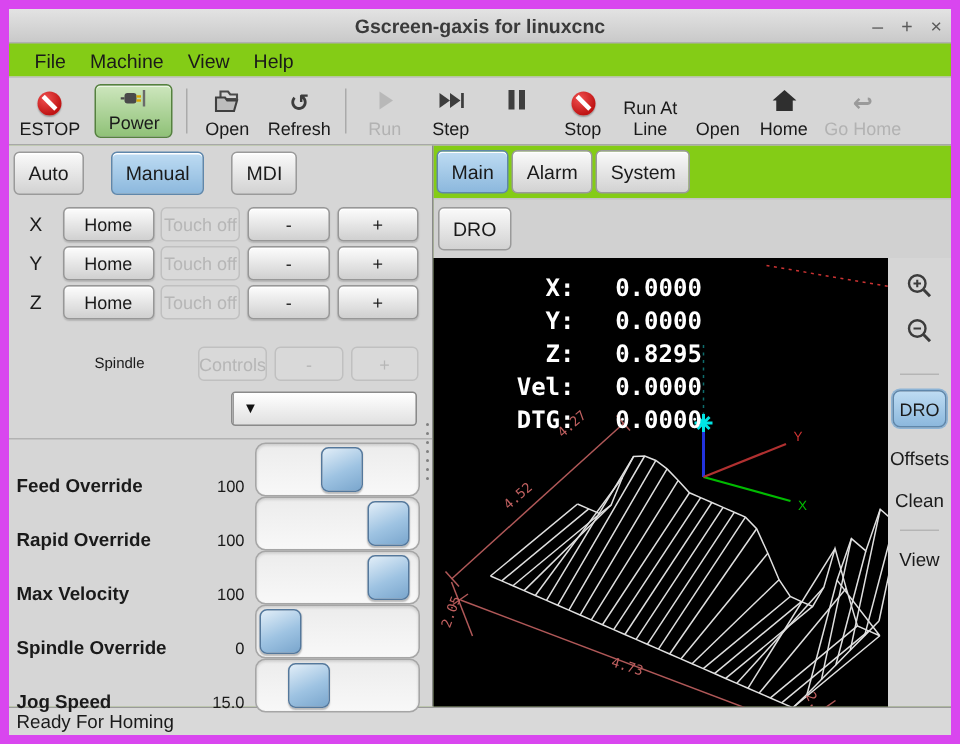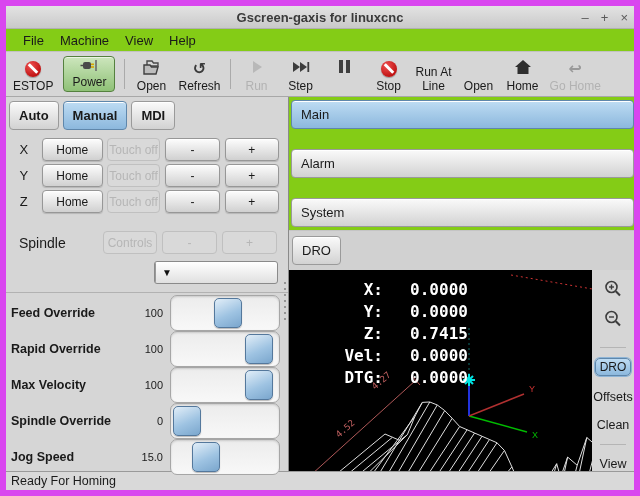--- a/index.html
+++ b/index.html
@@ -37,47 +37,47 @@
   .btn{background:linear-gradient(#fdfdfd,#d0d0d0);border:1px solid #979797;border-radius:4px;
     font-size:12px;display:flex;align-items:center;justify-content:center;
     box-shadow:inset 0 1px 0 #fff,0 1px 1px rgba(0,0,0,.15);height:23px;}
   .btn.disbtn{color:#b6b6b6;background:#d9d9d9;border-color:#c0c0c0;box-shadow:none;}
   .tab{padding:6px 9px;font-size:13px;background:linear-gradient(#fafafa,#d2d2d2);
     border:1px solid #9a9a9a;border-radius:4px;box-shadow:inset 0 1px 0 #fff;}
   .tab.activetab{background:linear-gradient(#bedcf3,#8cb8dd);border-color:#5f87ab;}
   
   .main{flex:1;display:flex;min-height:0;}
   .left{width:283px;flex:none;border-right:1px solid #8a8a8a;display:flex;flex-direction:column;position:relative;background:#d6d6d6;}
-  .ltabs{display:flex;gap:4px;padding:4px 2px 3px 3px;font-weight:bold;}
+  .ltabs{display:flex;gap:18px;padding:4px 2px 3px 3px;}
   .axisarea{padding-top:2px;}
   .axisrow{display:flex;align-items:center;margin:3px 4px 3px 0;}
   .axlabel{width:36px;text-align:center;font-size:13px;}
   .bhome{width:62px;margin-right:4px;}
   .btouch{width:54px;margin-right:5px;}
   .bmin,.bplus{width:55px;margin-right:5px;}
   .spindlerow{display:flex;align-items:center;margin:15px 4px 0 0;}
-  .spindlelabel{width:97px;padding-left:13px;font-size:14px;}
+  .spindlelabel{width:97px;padding-left:13px;font-size:10px;margin-left:44px;}
   .comborow{display:flex;justify-content:flex-end;padding:7px 10px 0 0;}
   .combo{width:124px;height:23px;border:1px solid #8a8a8a;border-radius:3px;
     background:linear-gradient(#ffffff,#e0e0e0);display:flex;align-items:center;overflow:hidden;}
   .combotext{flex:1;padding-left:6px;font-size:12px;}
   .comboarrow{width:23px;height:100%;border-left:1px solid #9a9a9a;display:flex;align-items:center;justify-content:center;font-size:10px;color:#111;}
   .sliderarea{flex:1;border-top:1px solid #b2b2b2;margin-top:8px;display:flex;flex-direction:column;justify-content:space-evenly;padding:2px 0;}
-  .srow{display:flex;align-items:center;padding:0 8px 0 5px;}
+  .srow{display:flex;align-items:flex-end;padding:0 8px 0 5px;}
   .slabel{flex:1;font-weight:bold;font-size:12.5px;}
   .sval{width:34px;text-align:right;font-size:11px;margin-right:7px;}
   .strack{width:110px;height:36px;border:1px solid #a6a6a6;border-radius:7px;
     background:linear-gradient(#ececec,#f8f8f8);position:relative;box-shadow:inset 0 1px 2px rgba(0,0,0,.15);}
   .shandle{position:absolute;top:2px;width:28px;height:30px;border:1px solid #54789c;border-radius:5px;
     background:linear-gradient(155deg,#e2eef8,#9ec3e2 55%,#7aa6cd);box-shadow:0 1px 1px rgba(0,0,0,.25);}
   .splitter{position:absolute;right:2px;top:185px;display:flex;flex-direction:column;gap:4px;}
   .splitter i{width:2px;height:2px;background:#7f7f7f;border-radius:50%;display:block;}
   
   .right{flex:1;display:flex;flex-direction:column;min-width:0;}
-  .rtabs{display:flex;gap:20px;padding:3px 0 3px 2px;flex-direction:column;}
+  .rtabs{display:flex;gap:2px;padding:3px 0 3px 2px;}
   .rsubtabs{display:flex;gap:2px;padding:5px 0 5px 3px;background:#d1d1d1;border-top:1px solid #c4c4c4;}
   .rcontent{flex:1;display:flex;min-height:0;}
   .plot{flex:1;background:#000;position:relative;overflow:hidden;}
   .droblock{position:absolute;left:28px;top:10px;font-family:"DejaVu Sans Mono",monospace;
     font-weight:bold;font-size:16px;color:#fff;}
   .drorow{display:flex;margin-bottom:3px;}
   .drolabel{width:66px;text-align:right;}
   .droval{width:112px;text-align:center;}
   .wiresvg{position:absolute;left:0;top:0;}
   .strip{width:42px;flex:none;display:flex;flex-direction:column;align-items:center;padding-top:9px;background:#d6d6d6;}
@@ -401,21 +401,21 @@
             <div class="drorow">
                 <span class="drolabel">X:</span>
                 <span class="droval">0.0000</span>
               </div>
             <div class="drorow">
                 <span class="drolabel">Y:</span>
                 <span class="droval">0.0000</span>
               </div>
             <div class="drorow">
                 <span class="drolabel">Z:</span>
-                <span class="droval">0.7415</span>
+                <span class="droval">0.8295</span>
               </div>
             <div class="drorow">
                 <span class="drolabel">Vel:</span>
                 <span class="droval">0.0000</span>
               </div>
             <div class="drorow">
                 <span class="drolabel">DTG:</span>
                 <span class="droval">0.0000</span>
               </div>
           </div>

